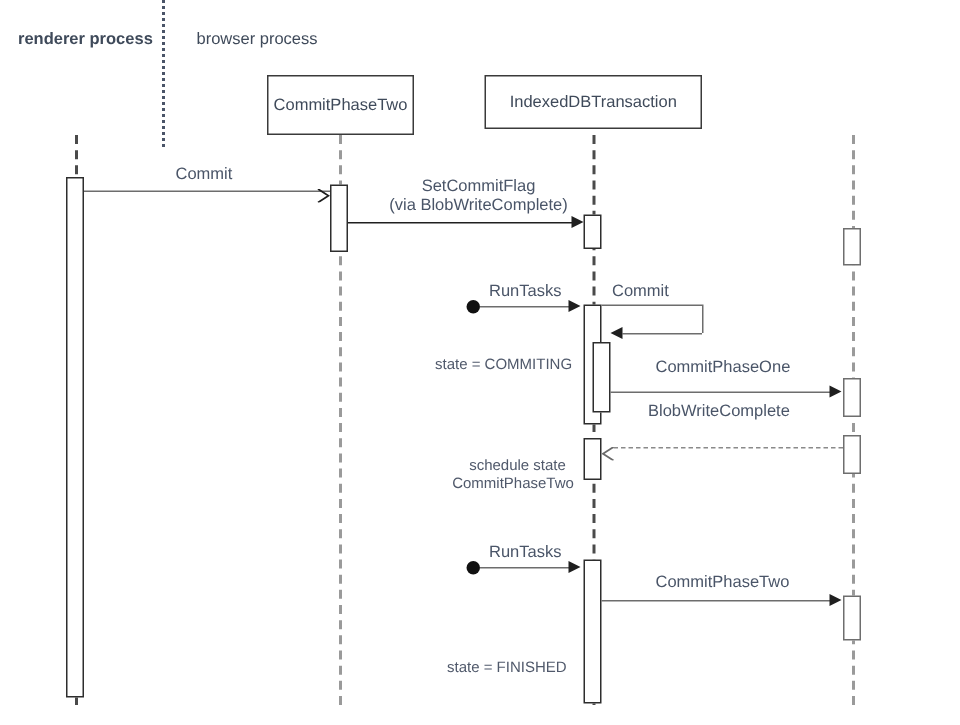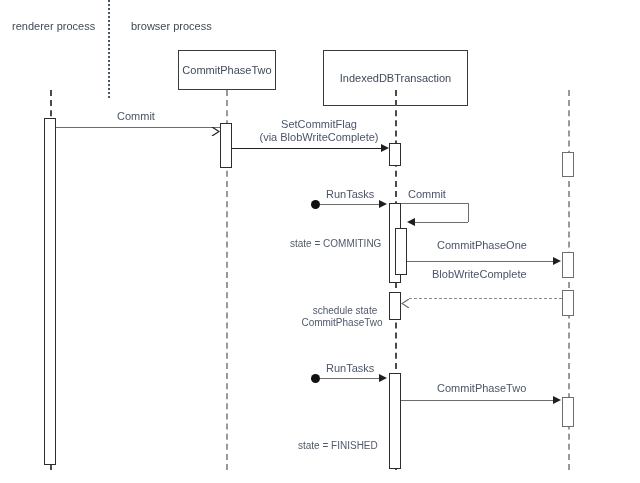--- a/index.html
+++ b/index.html
@@ -117,29 +117,29 @@
     white-space: nowrap;
     text-align: center;
     line-height: 12px;
   }
 </style>
 </head>
 <body>
 
 <div id="canvas">
 
-  <div class="region-label" style="left:12px; top:20px;">renderer process</div>
+  <div class="region-label" style="left:12px; top:20px;font-weight:bold;">renderer process</div>
   <div class="region-label" style="left:131px; top:20px;">browser process</div>
 
   <div class="divider" style="left:108px; top:0px; height:98px;"></div>
 
   <div class="lifeline-box" style="left:178px; top:50px; width:98px; height:40px;">
     <span>CommitPhaseTwo</span>
   </div>
-  <div class="lifeline-box" style="left:323px; top:50px; width:145px; height:56px;align-items:center;">
+  <div class="lifeline-box" style="left:323px; top:50px; width:145px; height:36px;align-items:center;">
     <span>IndexedDBTransaction</span>
   </div>
 
   <div class="lifeline-line dark" style="left:50px; top:90px; height:380px;"></div>
   <div class="lifeline-line" style="left:226px; top:90px; height:380px;"></div>
   <div class="lifeline-line dark" style="left:395px; top:90px; height:380px;"></div>
   <div class="lifeline-line" style="left:568px; top:90px; height:380px;"></div>
 
   <div class="activation" style="left:44px; top:118px; width:12px; height:347px;"></div>
 

